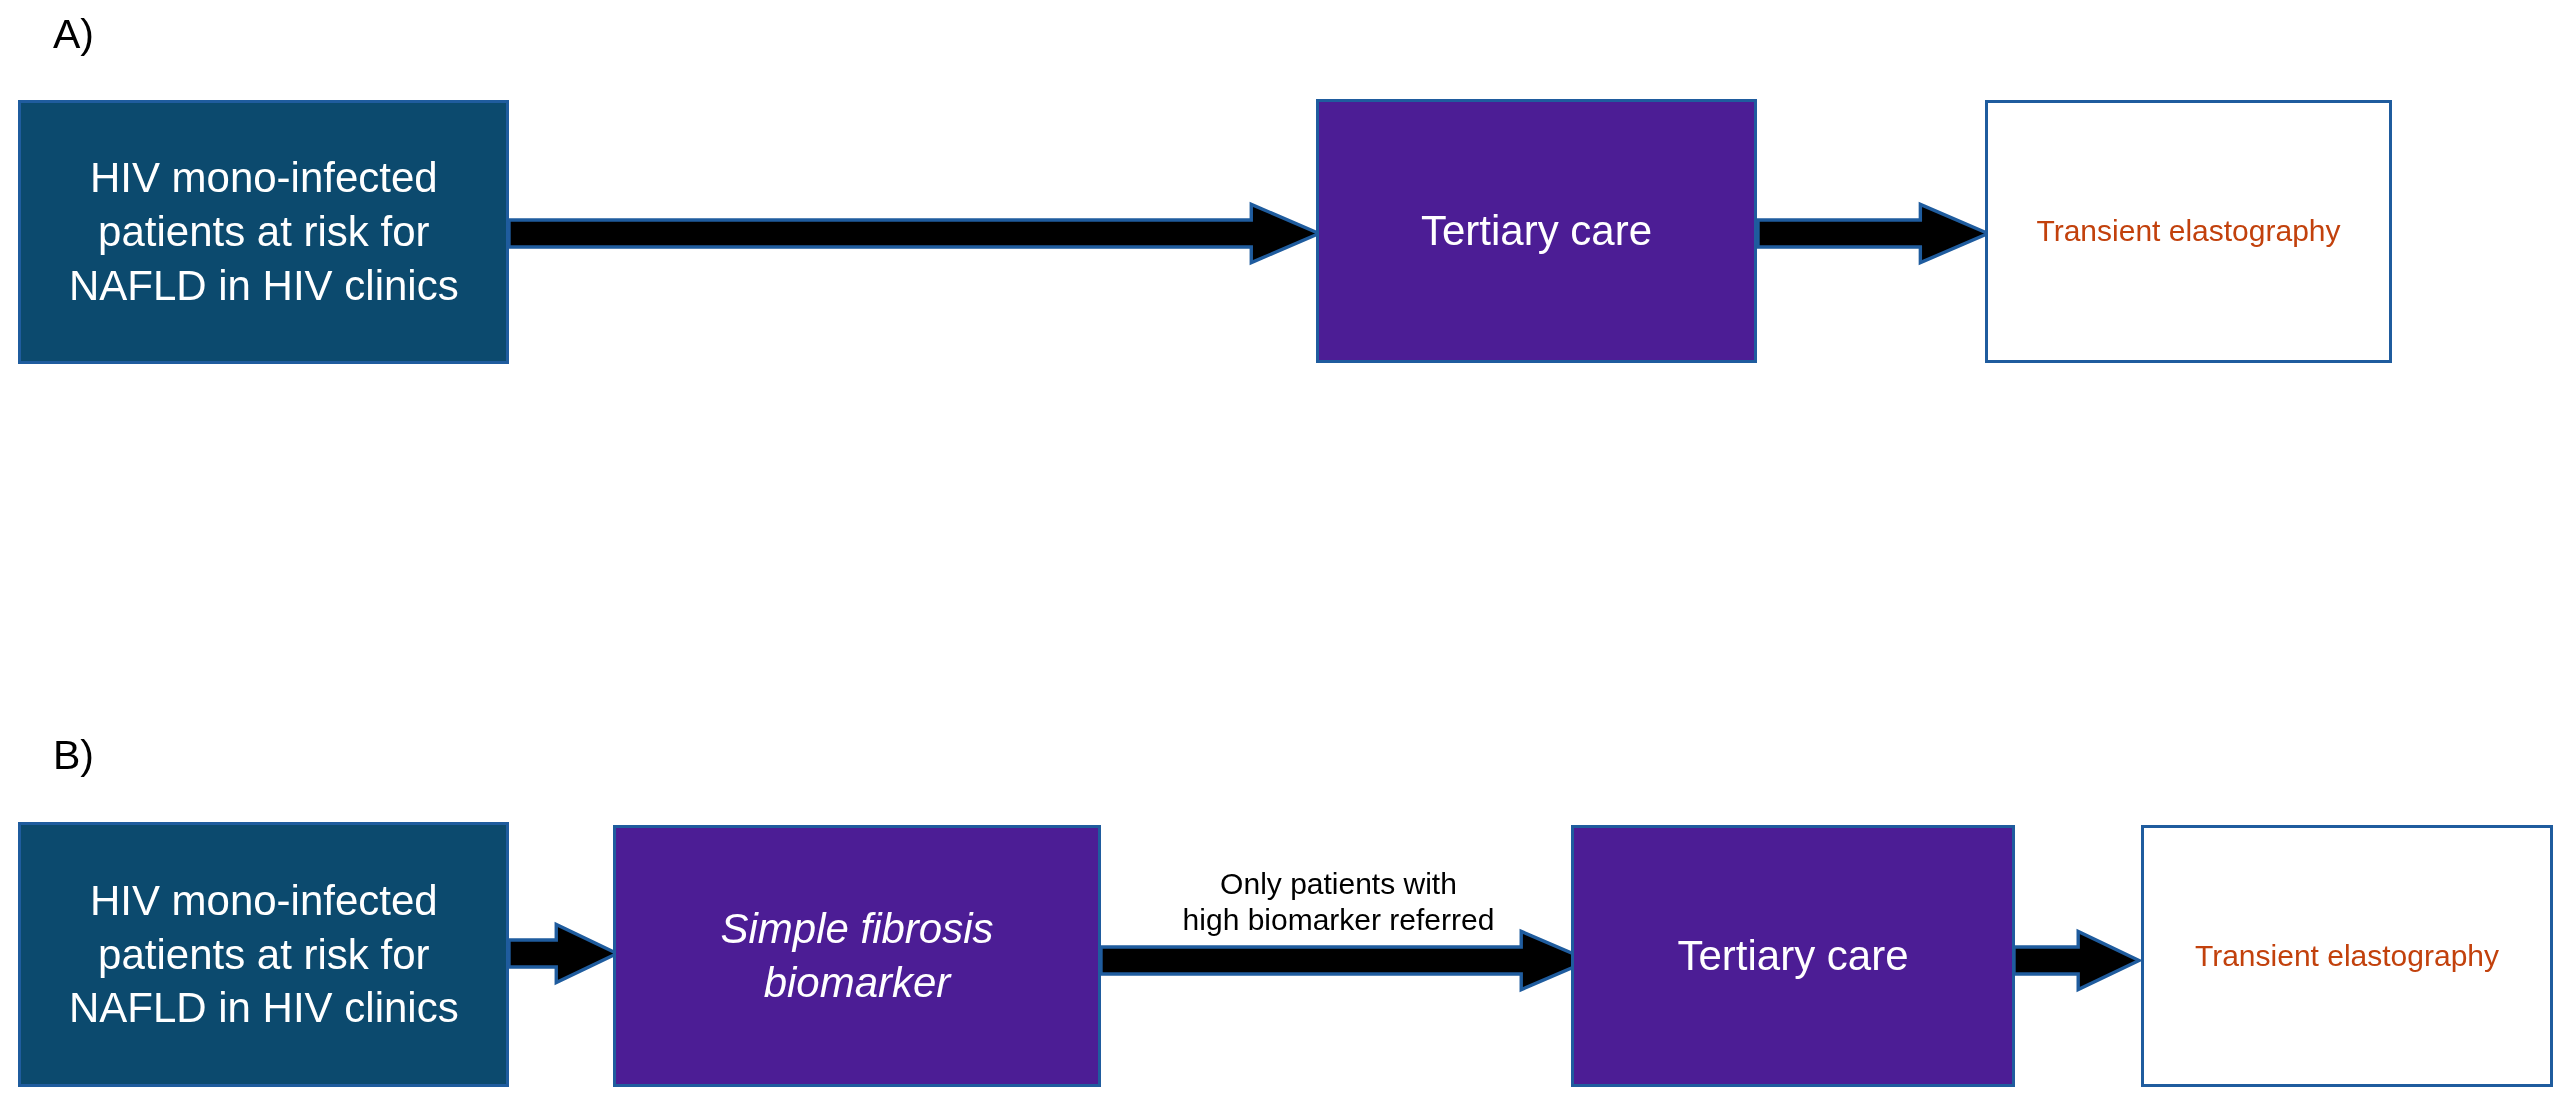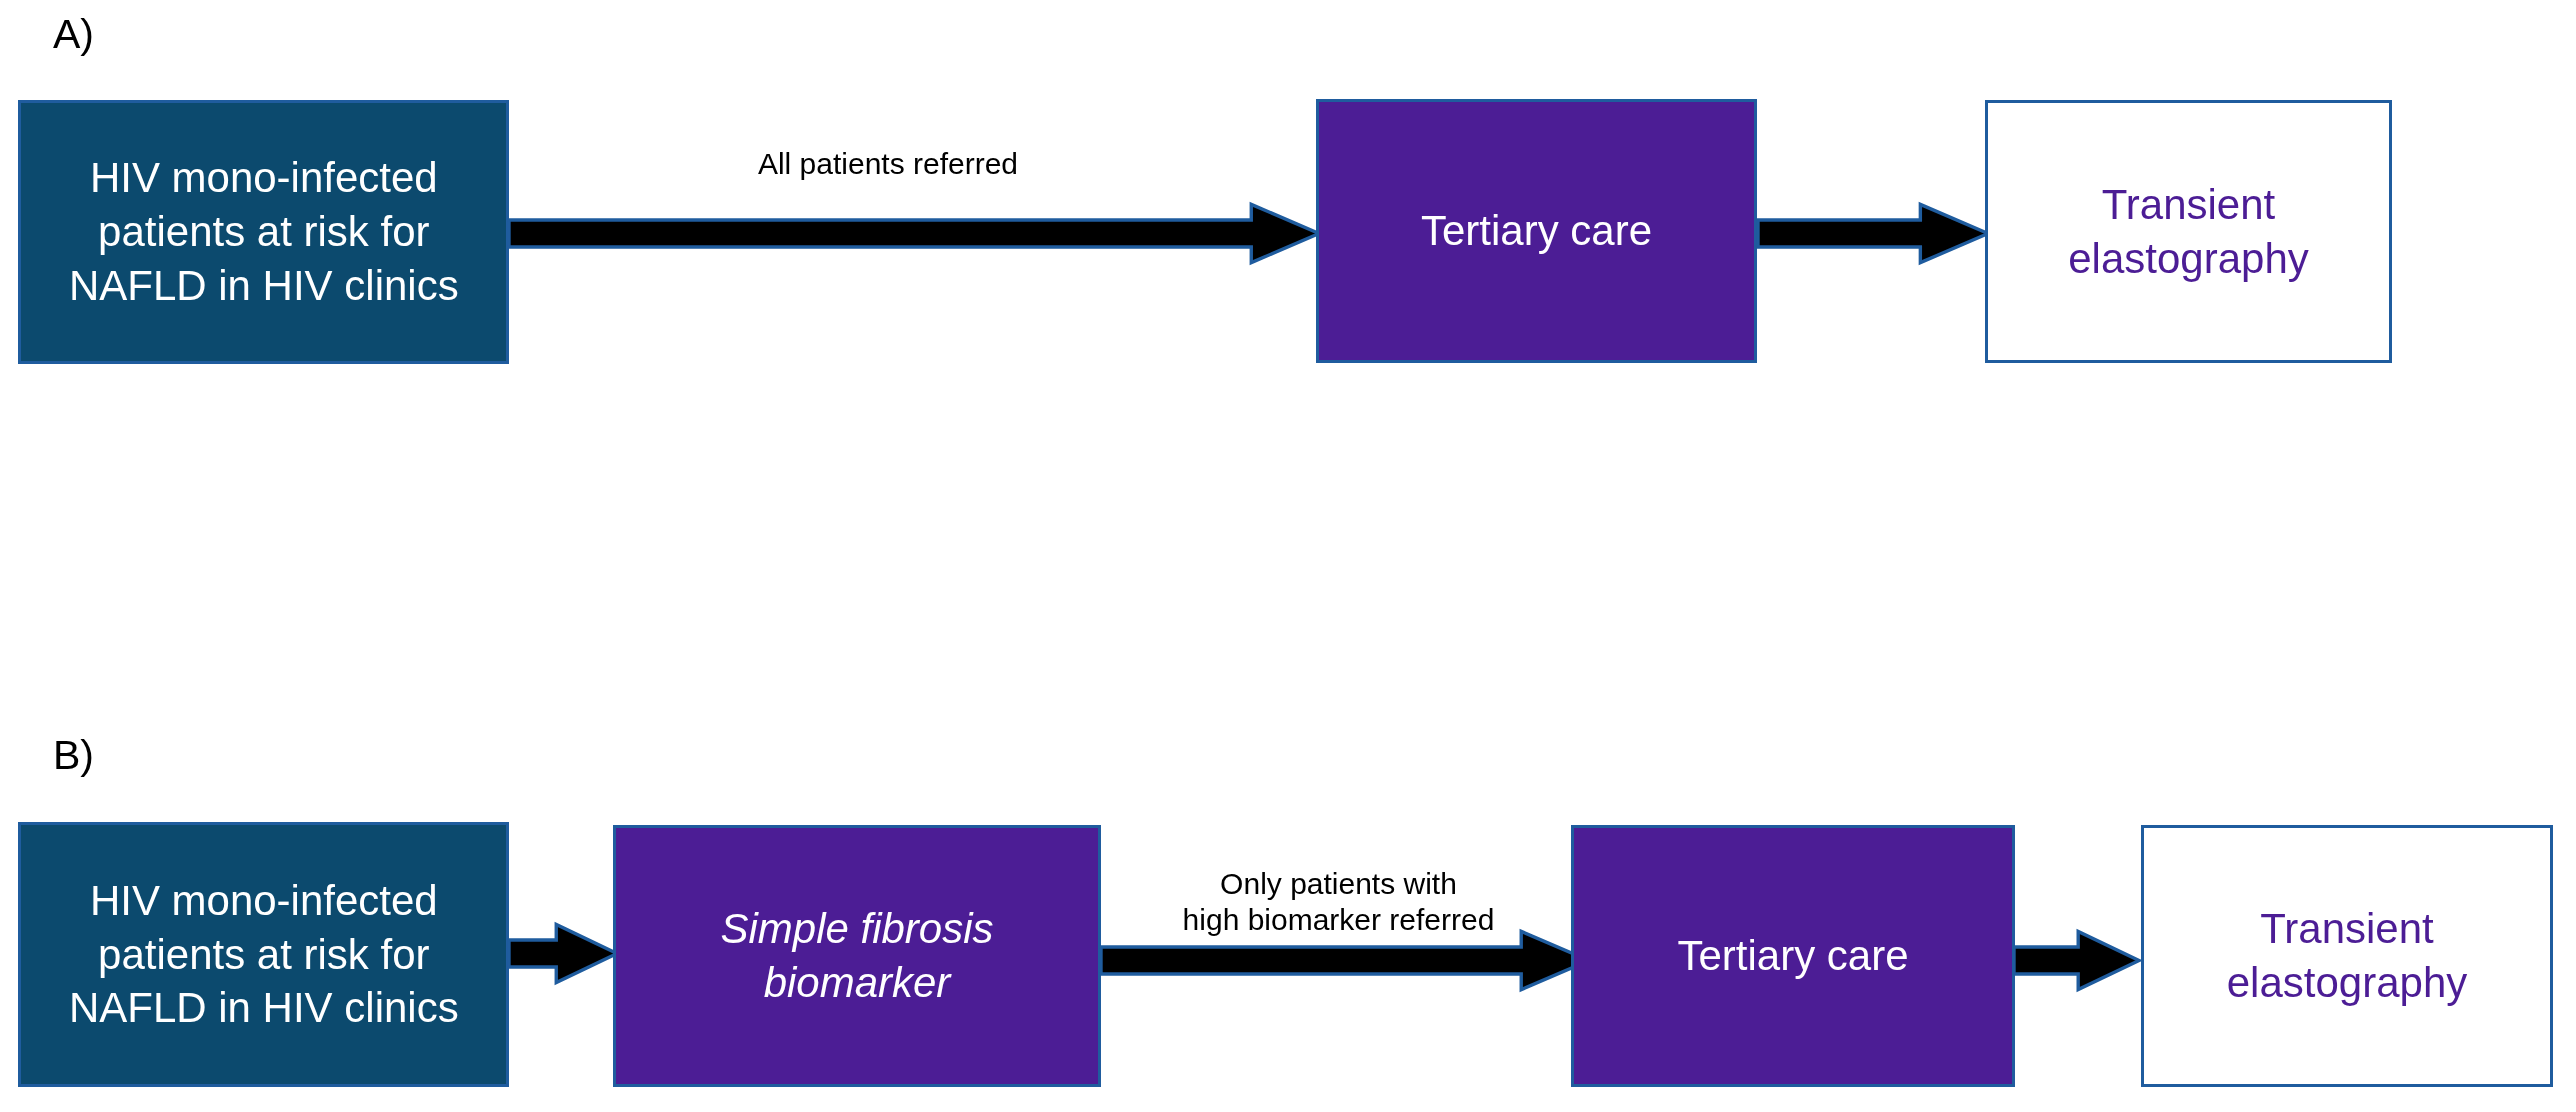--- a/index.html
+++ b/index.html
@@ -42,22 +42,22 @@
     color: #ffffff;
     font-size: 42px;
   }
   .node-black {
     background: #4c1d95;
     color: #ffffff;
     font-size: 42px;
   }
   .node-white {
     background: #ffffff;
-    color: #4c1d95;
-    font-size: 42px;
+    color: #c2410c;
+    font-size: 30px;
   }
   .arrow {
     position: absolute;
   }
   .arrow svg {
     display: block;
     width: 100%;
     height: 100%;
     overflow: visible;
   }
@@ -73,21 +73,20 @@
 </style>
 </head>
 <body>
 
 <div class="canvas">
 
   <div class="panel-label" style="left:53px; top:13.6px;">A)</div>
 
   <div class="node node-gray" style="left:18.3px; top:100px; width:491px; height:264px;">HIV mono-infected patients at risk for NAFLD in HIV clinics</div>
 
-  <div class="edge-label" style="left:705px; top:146px; width:366px;">All patients referred</div>
 
   <div class="arrow" style="left:509px; top:203px; width:810px; height:61px;">
     <svg viewBox="0 0 1196 90" preserveAspectRatio="none">
       <polygon points="0,25 1096,25 1096,2 1196,45 1096,88 1096,65 0,65" fill="#000000" stroke="#1F5C9E" stroke-width="5"></polygon>
     </svg>
   </div>
 
   <div class="node node-black" style="left:1316px; top:99px; width:441px; height:264px;">Tertiary care</div>
 
   <div class="arrow" style="left:1758px; top:203px; width:230px; height:61px;">

